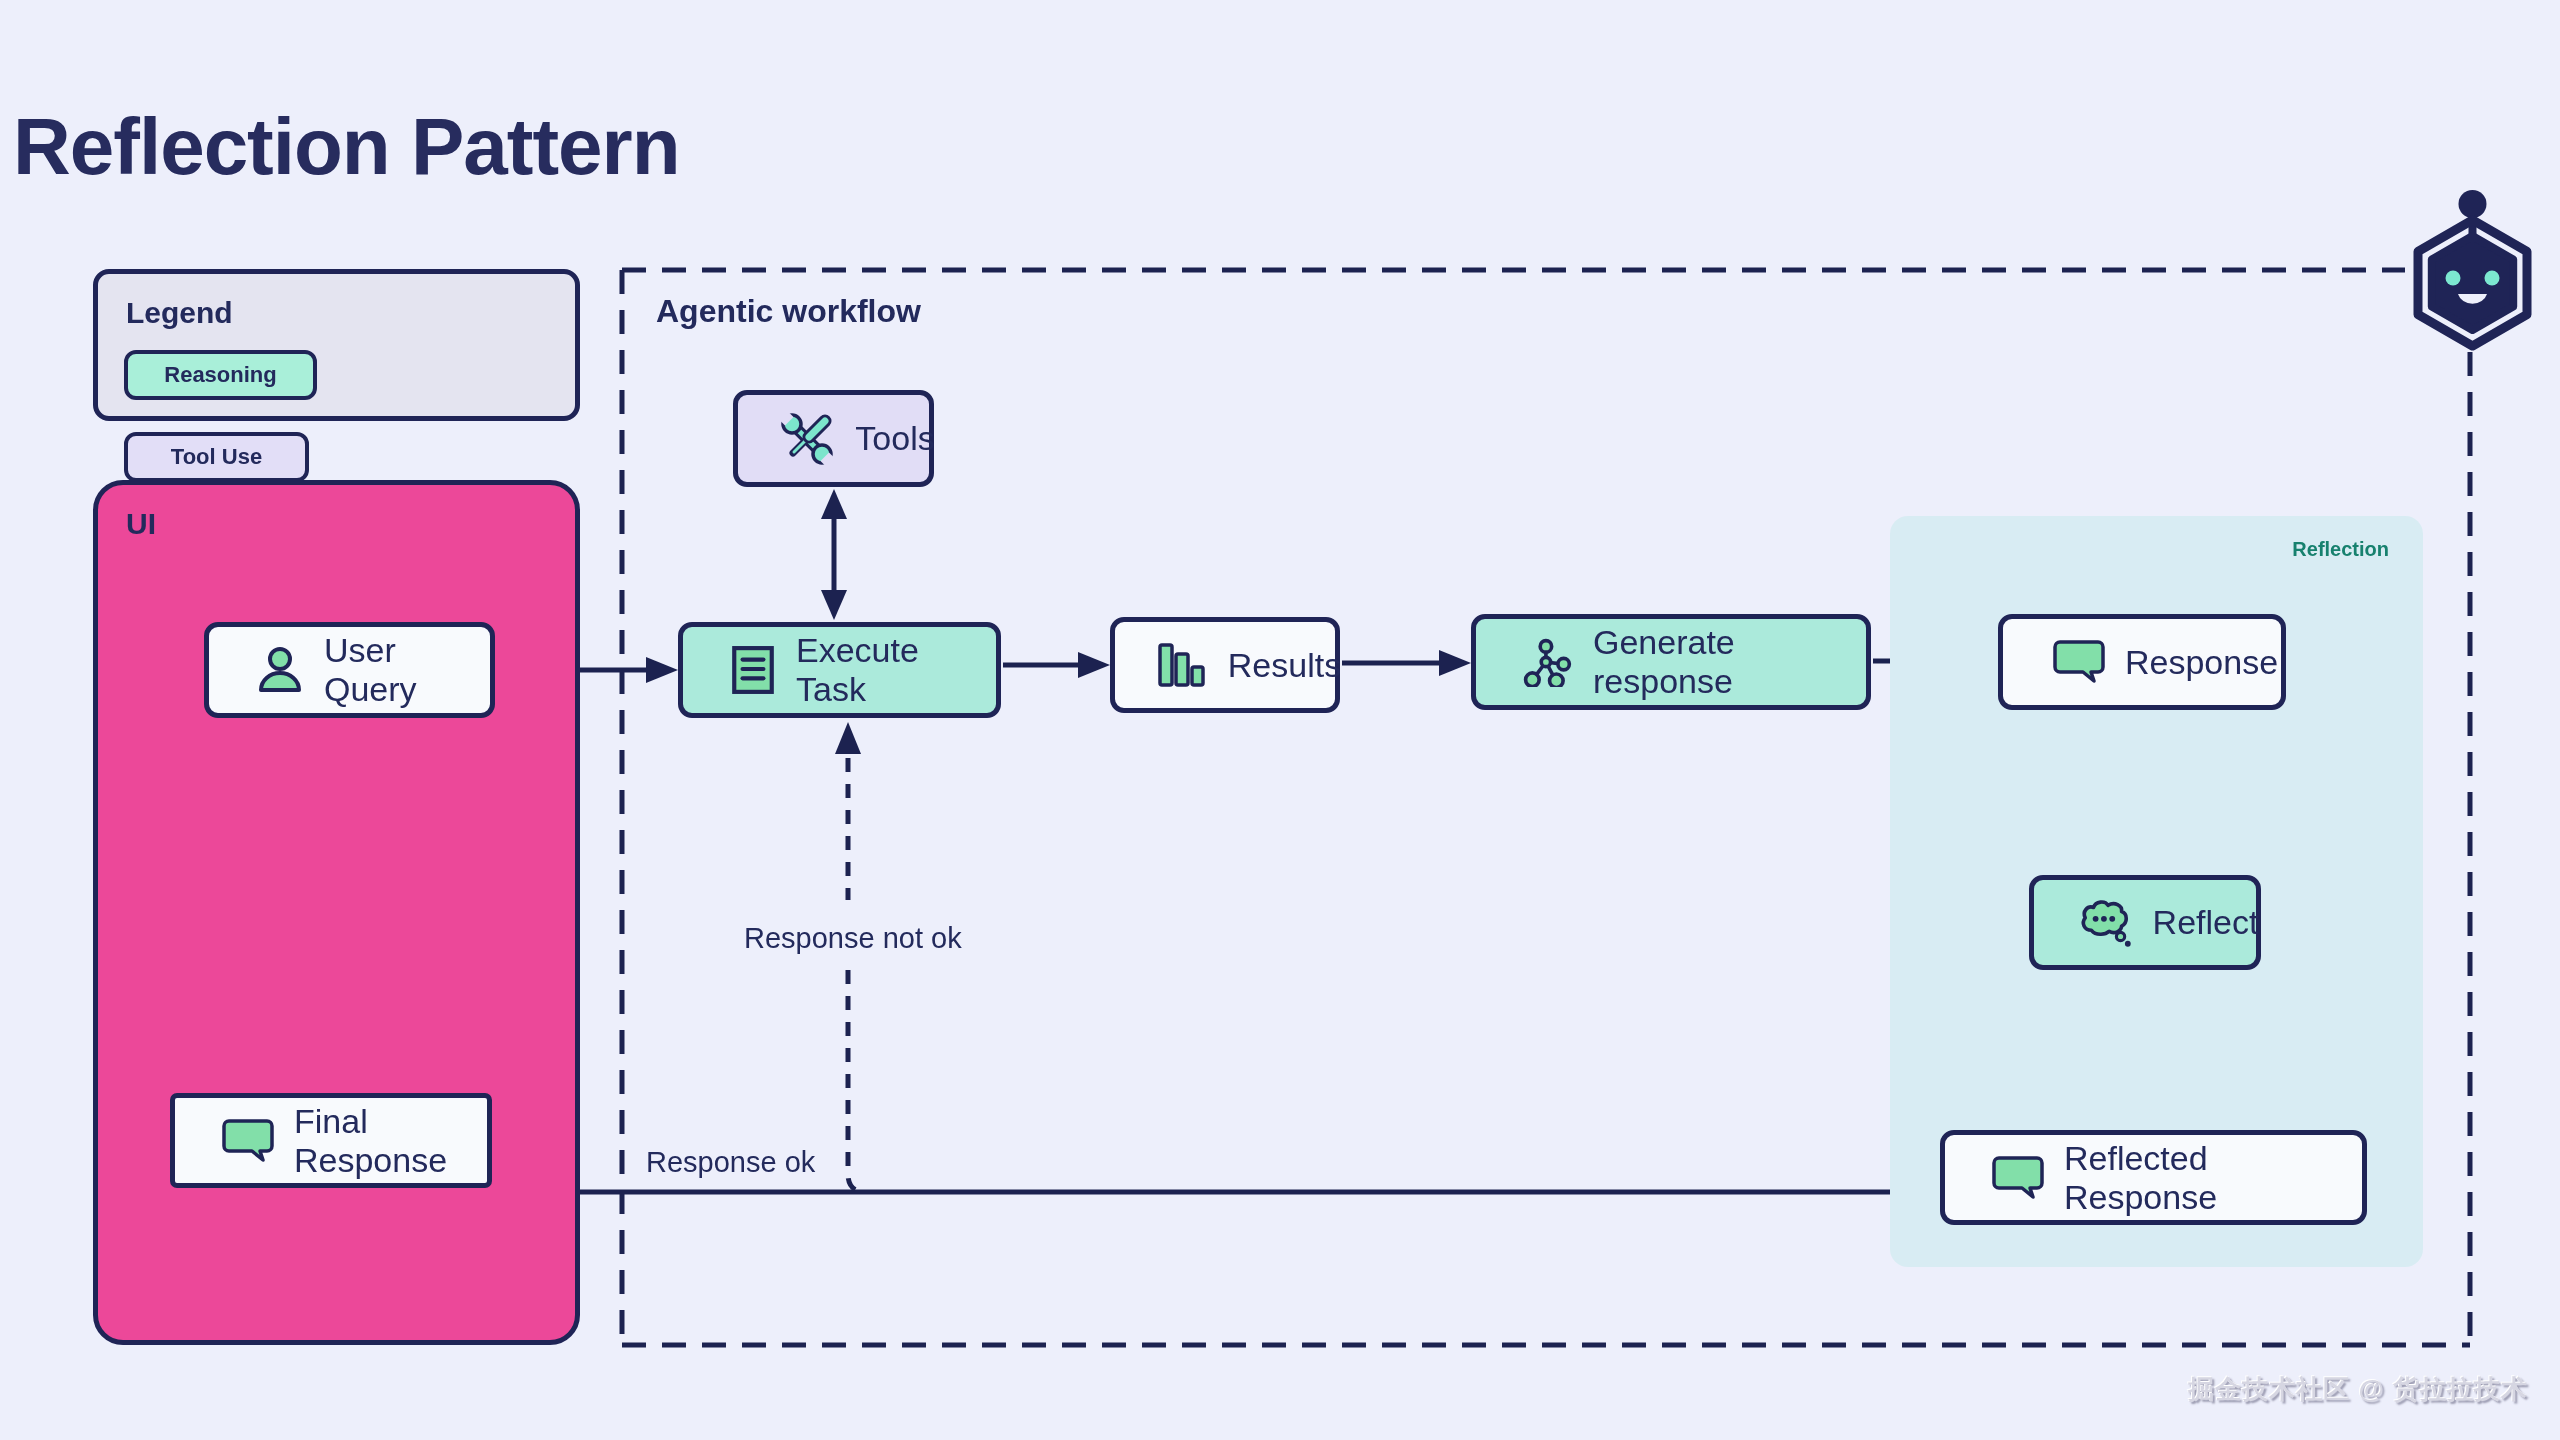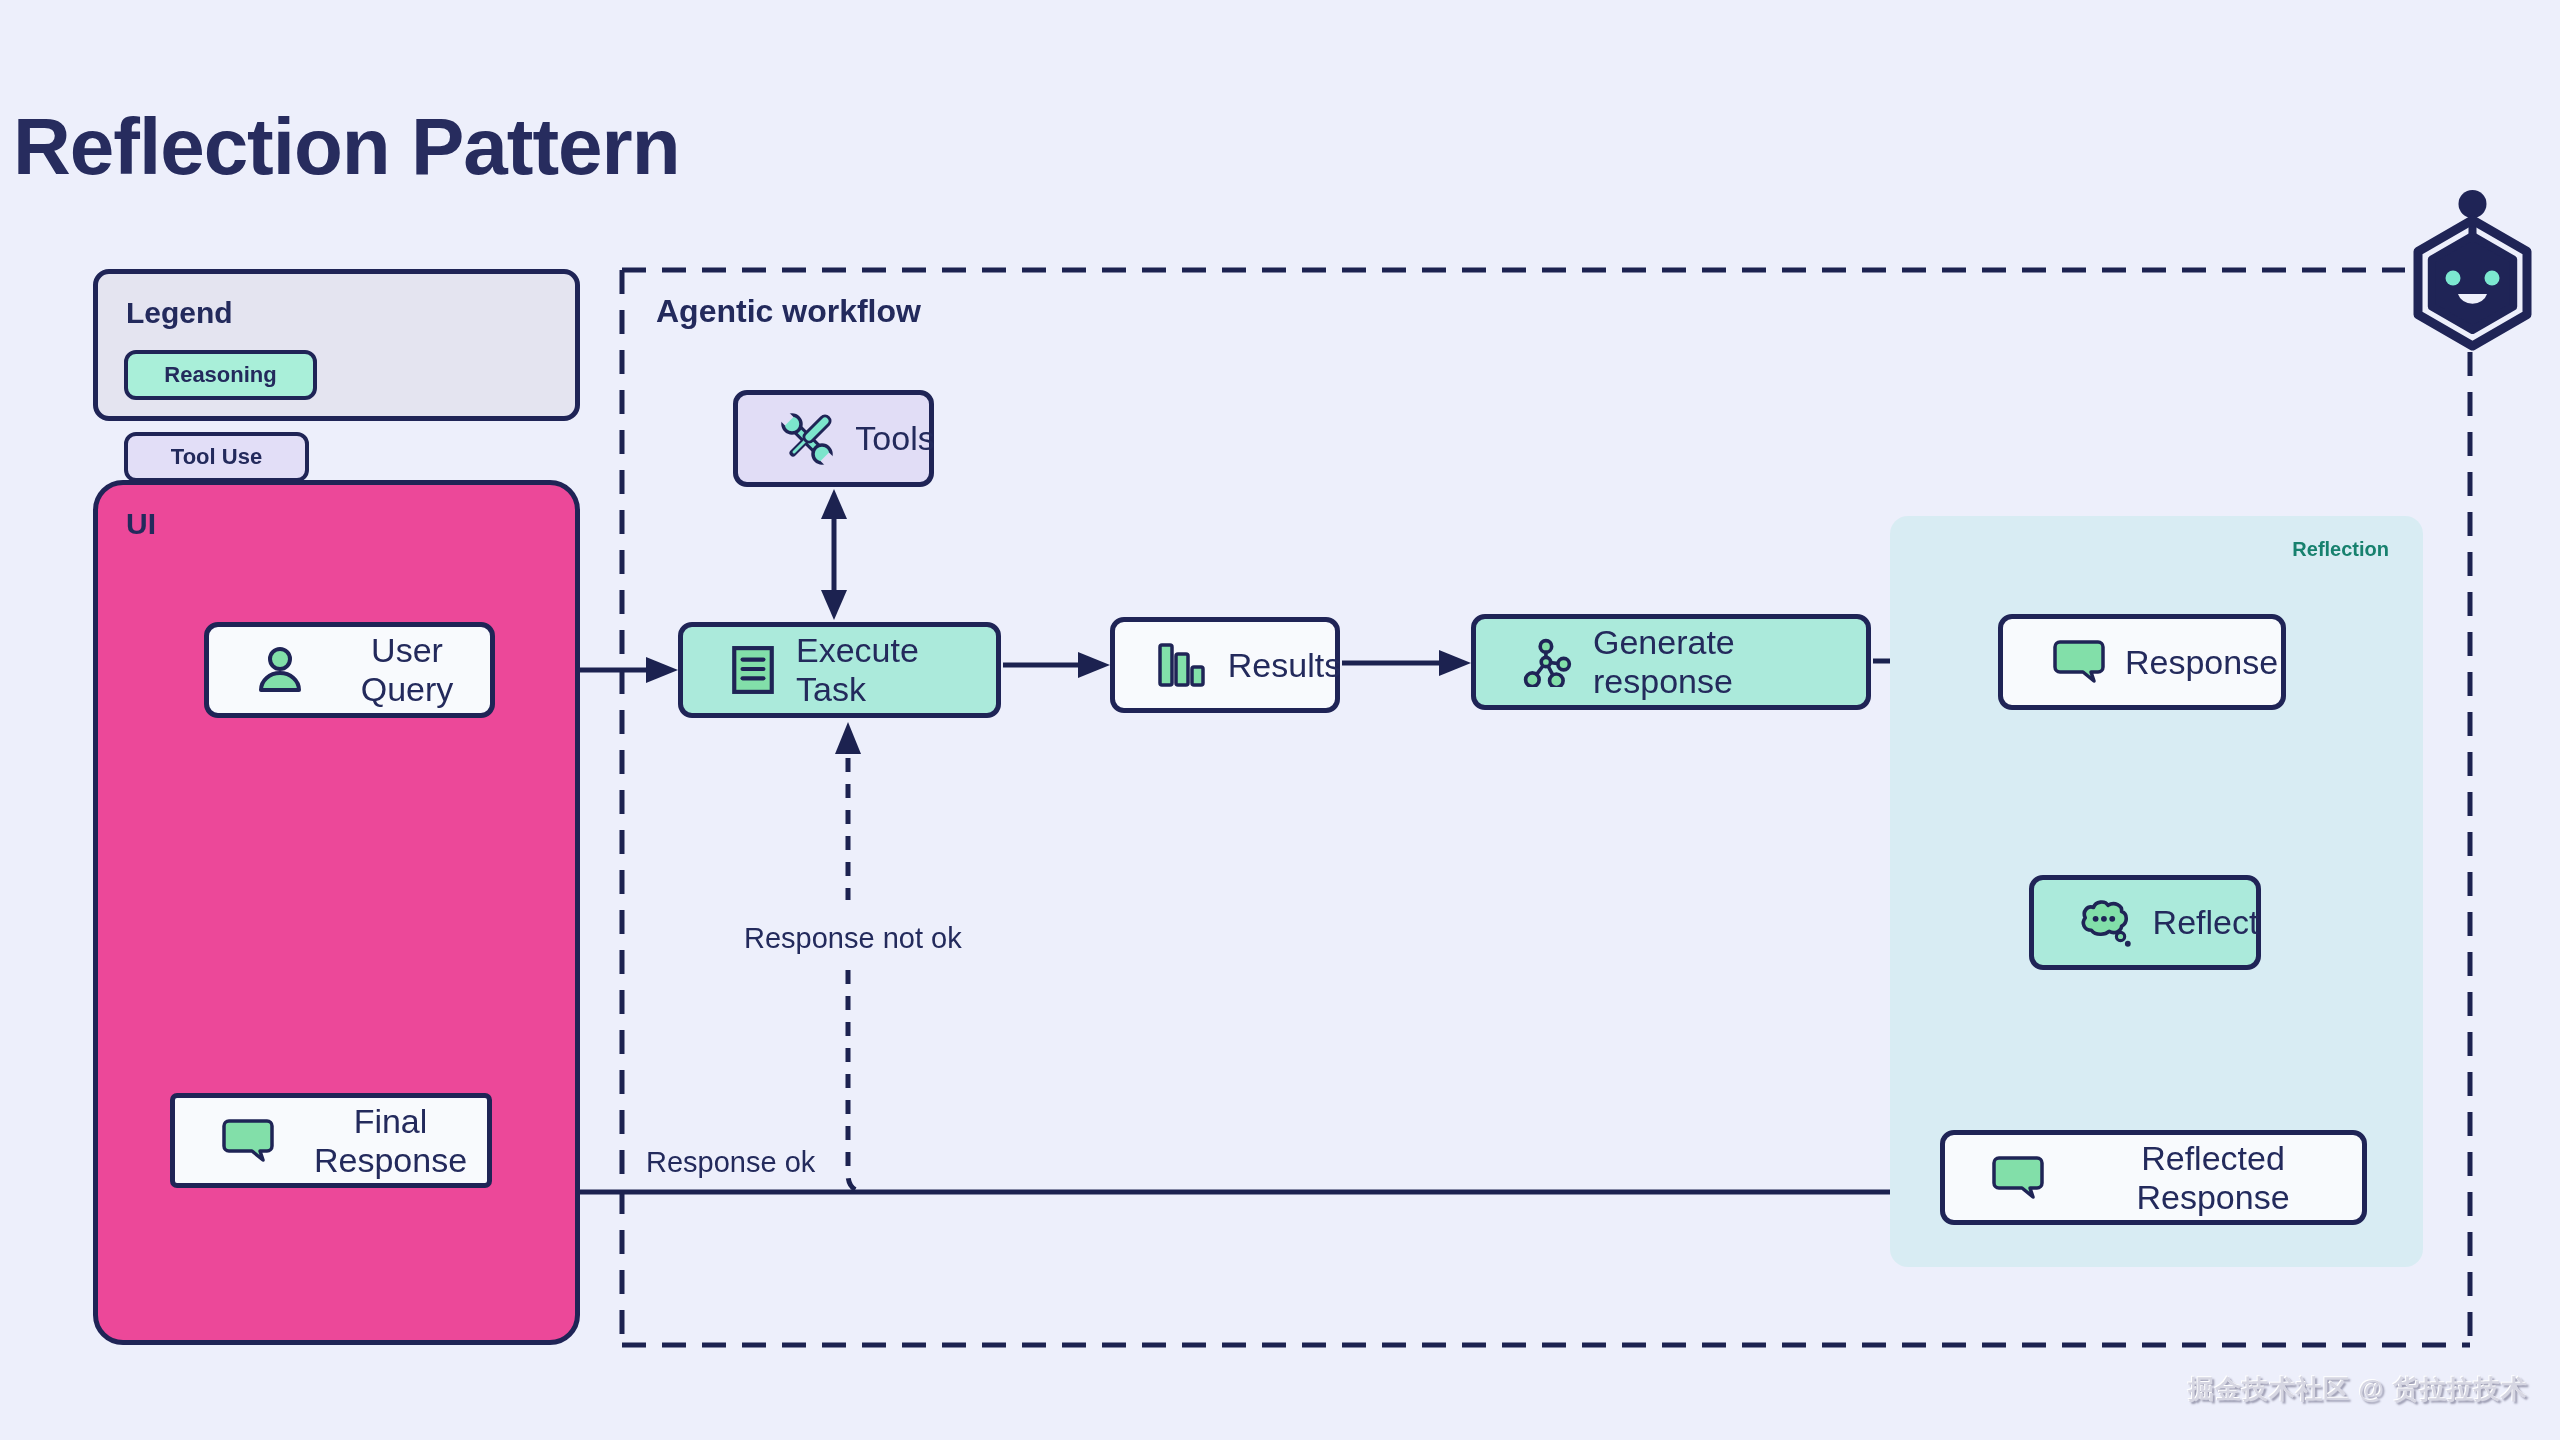--- a/index.html
+++ b/index.html
@@ -25,21 +25,21 @@
 
   .reflection-region{position:absolute;left:1890px;top:516px;width:533px;height:751px;
     background:#d8ecf3;border-radius:18px;}
   .reflection-title{position:absolute;right:34px;top:22px;font-size:20px;font-weight:700;color:#17816e;}
 
   
   .node{position:absolute;box-sizing:border-box;border:5px solid #1f2456;border-radius:14px;
     display:flex;align-items:center;justify-content:center;gap:20px;
     font-size:34px;color:#232a5c;padding-left:47px;}
   .node.teal{background:#abeadb;}
-  .node.white{background:#f8fafd;text-align:center;}
+  .node.white{background:#f8fafd;}
   .node.lavender{background:#e1ddf6;}
   .node svg{flex:0 0 auto;}
 
   .n-tools{left:733px;top:390px;width:201px;height:97px;}
   .n-execute{left:678px;top:622px;width:323px;height:96px;}
   .n-results{left:1110px;top:617px;width:230px;height:96px;}
   .n-generate{left:1471px;top:614px;width:400px;height:96px;}
   .n-response{left:1998px;top:614px;width:288px;height:96px;}
   .n-reflect{left:2029px;top:875px;width:232px;height:95px;}
   .n-reflected{left:1940px;top:1130px;width:427px;height:95px;}

